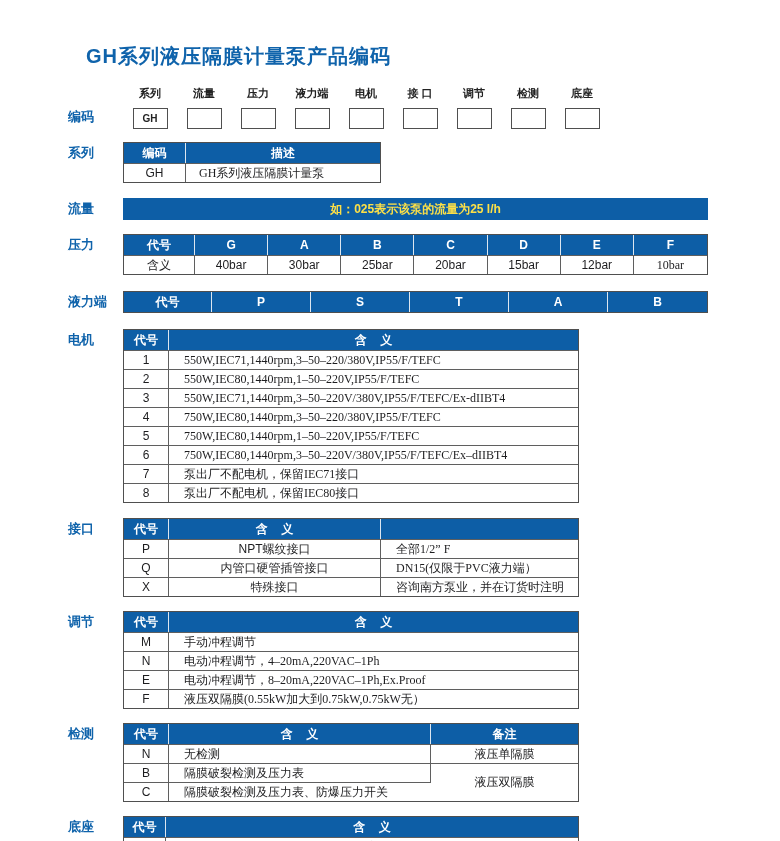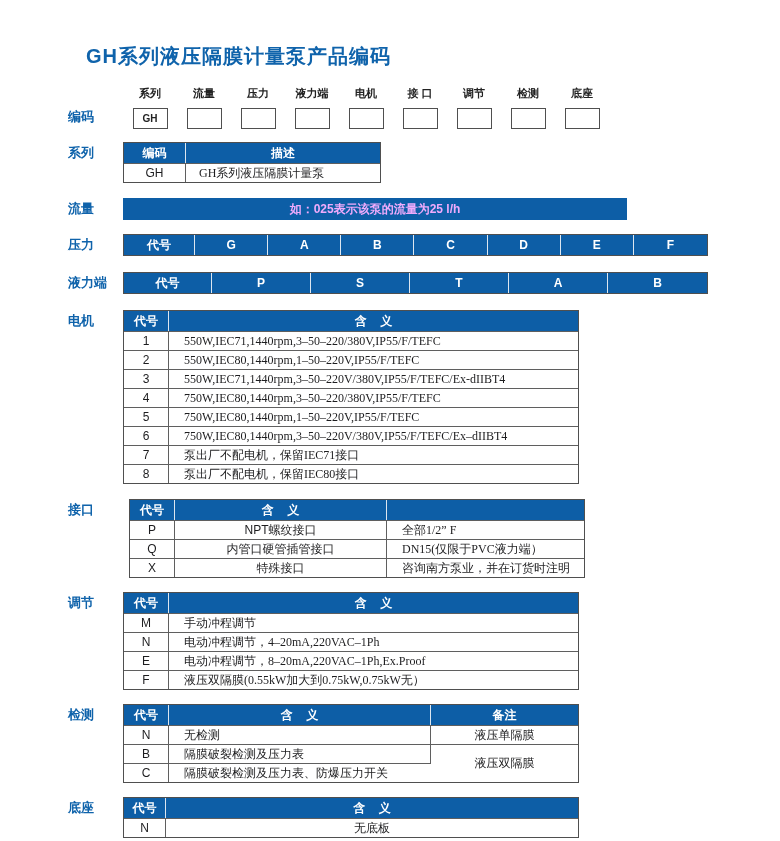--- a/index.html
+++ b/index.html
@@ -28,21 +28,21 @@
   .code-col-label { font-size: 11px; font-weight: bold; color: #222; margin-bottom: 7px; white-space: nowrap; }
   .code-box {
     width: 33px; height: 19px; margin: 0 auto;
     border: 1px solid #4f4f4f; background: #fff;
     display: flex; align-items: center; justify-content: center;
     font-size: 10px; font-weight: bold; color: #222;
   }
 
   
   .flow-bar {
-    width: 504px; height: 22px; background: #0d5ea6; color: #f0abfc;
+    width: 585px; height: 22px; background: #0d5ea6; color: #fde047;
     display: flex; align-items: center; justify-content: center;
     font-size: 12px; font-weight: bold;
   }
 
   
   table {
     border-collapse: separate; border-spacing: 0;
     border: 1px solid #4f4f4f; table-layout: fixed;
     font-size: 12px;
   }
@@ -154,20 +154,30 @@
           <tr>
         <th>代号</th>
         <th>G</th>
         <th>A</th>
         <th>B</th>
         <th>C</th>
         <th>D</th>
         <th>E</th>
         <th>F</th>
       </tr>
+      <tr>
+        <td class="c">含义</td>
+        <td class="c">40bar</td>
+        <td class="c">30bar</td>
+        <td class="c">25bar</td>
+        <td class="c">20bar</td>
+        <td class="c">15bar</td>
+        <td class="c">12bar</td>
+        <td class="c">10bar</td>
+      </tr>
     </tbody>
       </table>
   </div>
 
   <div class="section" style="margin-bottom:16px;">
     <div class="side-label wrap">液力端</div>
     <table class="w-full">
       <colgroup>
           <col style="width:88px;">
           <col>
@@ -230,21 +240,21 @@
         <td class="l">泵出厂不配电机，保留IEC71接口</td>
       </tr>
       <tr>
         <td class="c">8</td>
         <td class="l">泵出厂不配电机，保留IEC80接口</td>
       </tr>
     </tbody>
       </table>
   </div>
 
-  <div class="section" style="margin-bottom:14px;gap:6px;">
+  <div class="section" style="margin-bottom:14px;">
     <div class="side-label">接口</div>
     <table class="w-narrow">
       <colgroup>
           <col style="width:45px;">
           <col style="width:212px;">
           <col>
         </colgroup>
       <tbody>
           <tr>
         <th>代号</th>

